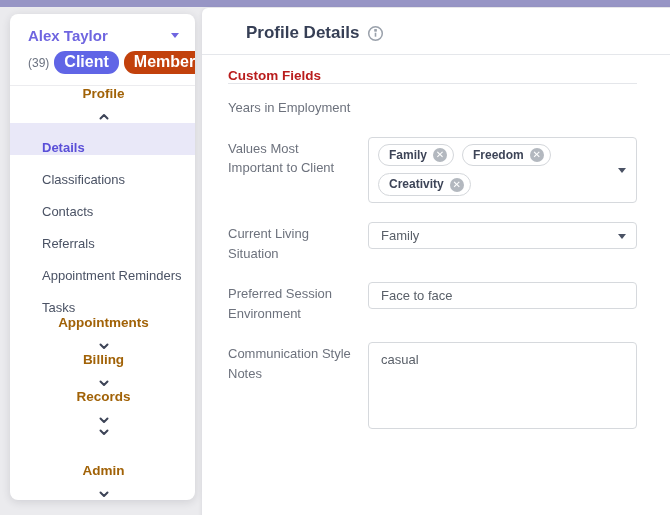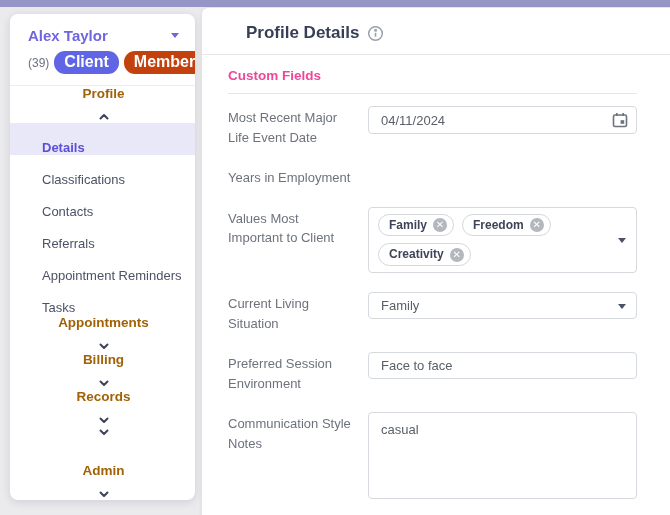--- a/index.html
+++ b/index.html
@@ -60,22 +60,22 @@
     display: flex; align-items: center; gap: 8px;
     height: 47px; padding: 4px 0 0 44px; border-bottom: 1px solid #e5e7eb;
   }
   .main-title { color: #363f55; font-size: 17px; font-weight: 700; }
   .info-icon { width: 17px; height: 17px; margin-top: 1px; cursor: pointer; }
   .info-icon circle { fill: none; stroke: #9aa1ab; stroke-width: 1.6; }
   .info-icon line, .info-icon rect { stroke: #9aa1ab; }
 
   .main-content { padding: 13px 45px 0 26px; }
   .section-heading {
-    color: #ec4899; font-size: 13.5px; font-weight: 700;
-    padding-bottom: 10px; border-bottom: 1px solid #e4e6ea;
+    color: #b91c1c; font-size: 13.5px; font-weight: 700;
+    border-bottom: 1px solid #e4e6ea;
   }
   .fields { display: flex; flex-direction: column; gap: 19px; margin-top: 12px; }
   .field-row { display: flex; align-items: flex-start; }
   .field-label {
     width: 140px; flex: 0 0 140px; color: #6d727d; font-size: 13px; line-height: 1.5;
     padding-top: 2px; padding-right: 14px;
   }
   .control { position: relative; flex: 1; }
   .tb {
     width: 100%; border: 1px solid #d6d9dd; border-radius: 4px; background: #fff;
@@ -202,32 +202,20 @@
         <line x1="9" y1="8.2" x2="9" y2="12.4" stroke-width="1.7"></line>
         <rect x="8.2" y="4.8" width="1.7" height="1.7" fill="#9aa1ab" stroke="none"></rect>
       </svg>
     </div>
 
     <div class="main-content">
       <div class="section-heading">Custom Fields</div>
 
       <div class="fields">
 
-        <div class="field-row">
-          <div class="field-label">Most Recent Major Life Event Date</div>
-          <div class="control">
-            <input class="tb with-icon" type="text" value="04/11/2024" style="">
-            <svg class="cal-icon" viewBox="0 0 16 16">
-              <rect class="frame" x="1.5" y="3" width="13" height="11.5" rx="1.5"></rect>
-              <line x1="4.8" y1="1" x2="4.8" y2="4"></line>
-              <line x1="11.2" y1="1" x2="11.2" y2="4"></line>
-              <rect class="dot" x="8.6" y="8.2" width="3.6" height="3.6"></rect>
-            </svg>
-          </div>
-        </div>
 
         <div class="field-row">
           <div class="field-label">Years in Employment</div>
         </div>
 
         <div class="field-row">
           <div class="field-label">Values Most Important to Client</div>
           <div class="control">
             <div class="multiselect">
               <span class="tag">

